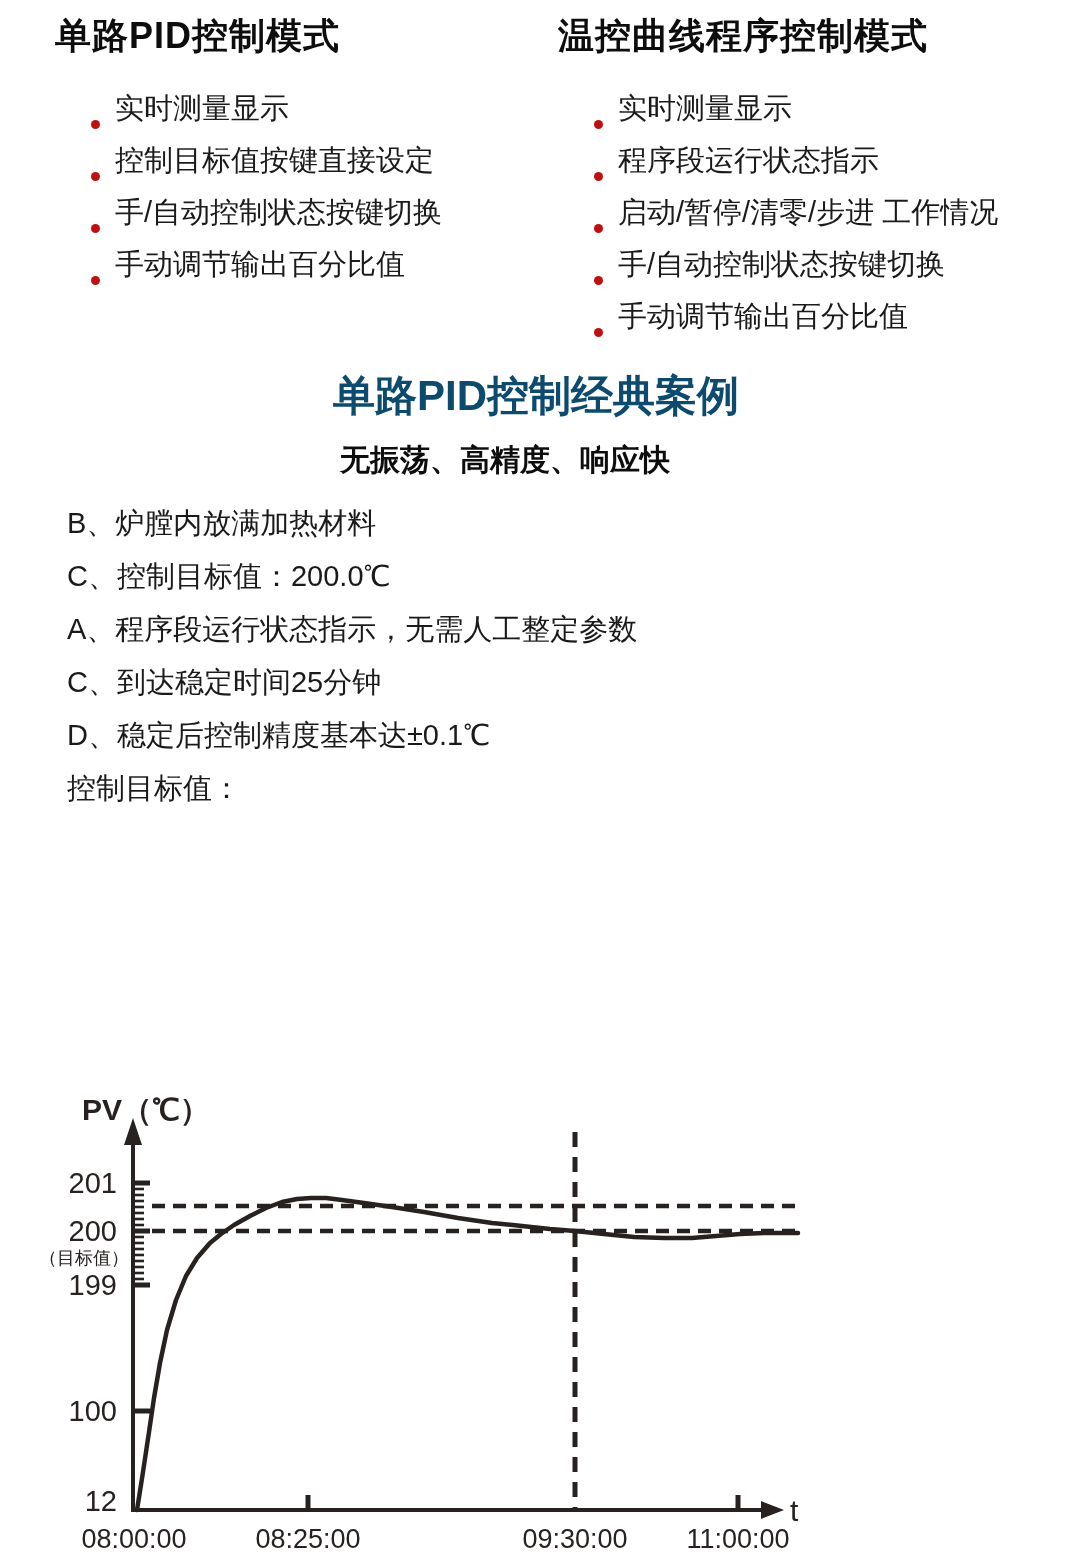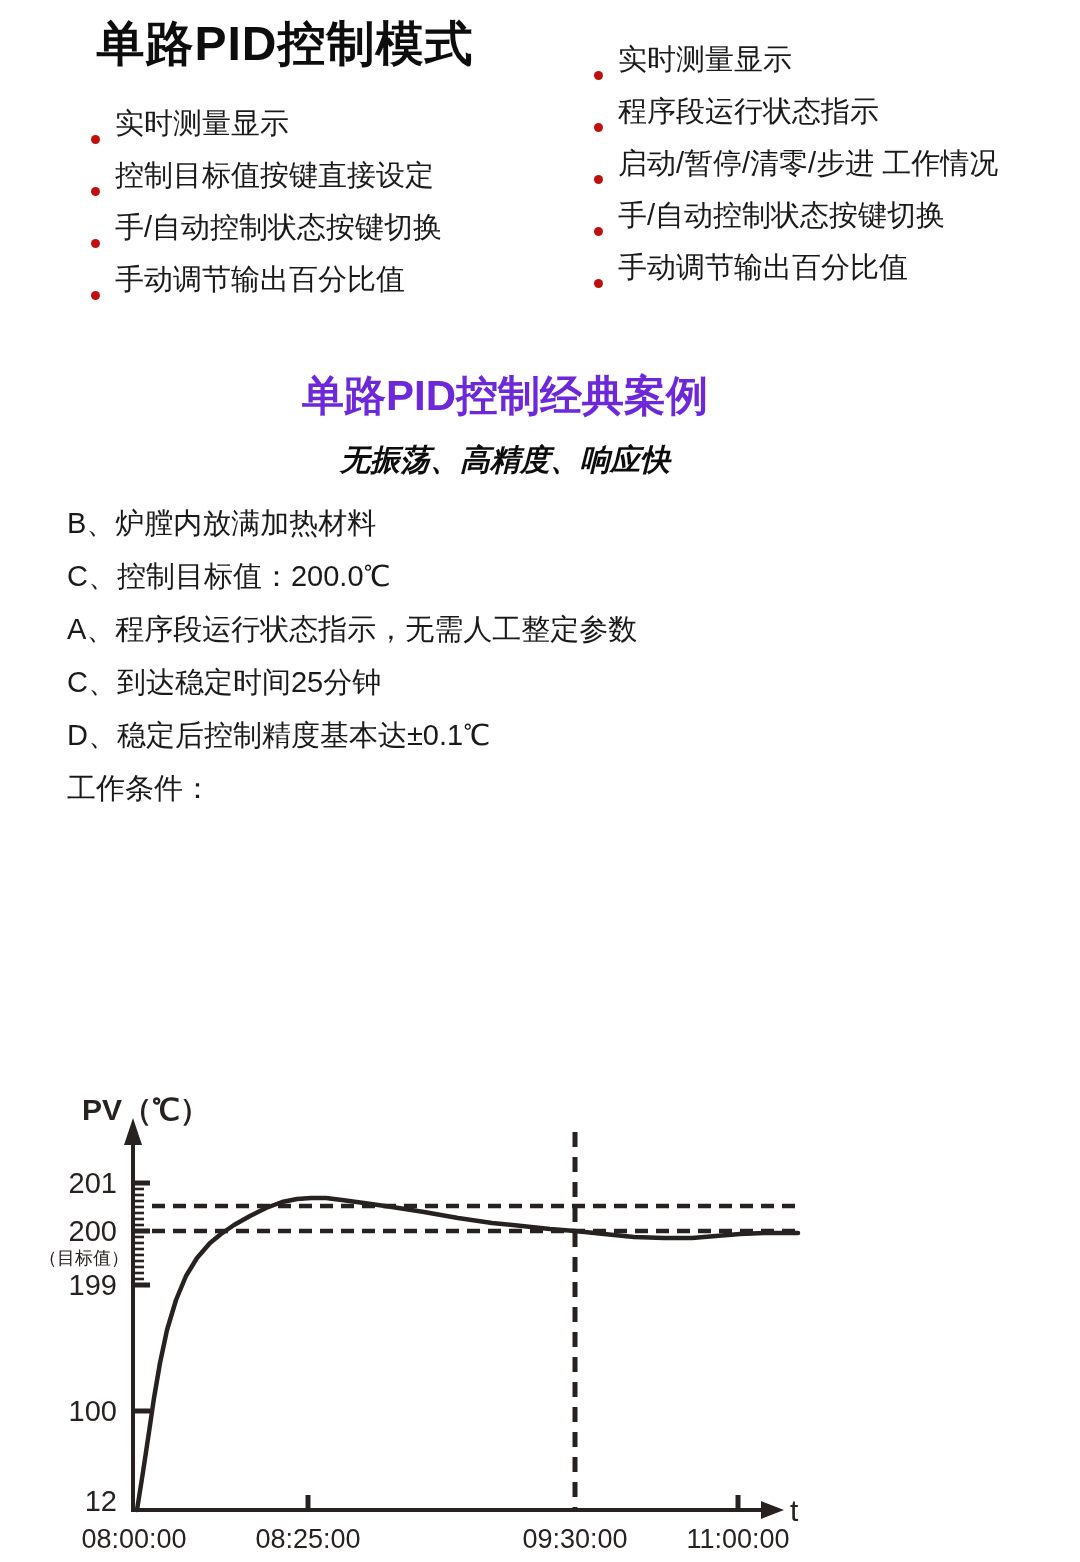--- a/index.html
+++ b/index.html
@@ -3,28 +3,28 @@
 <meta charset="utf-8">
 <style>
   html,body{margin:0;padding:0;}
   body{
     width:1080px;height:1562px;position:relative;background:#ffffff;
     font-family:"Liberation Sans",sans-serif;color:#1a1a1a;overflow:hidden;
   }
   .col{position:absolute;top:12px;}
   .col-left{left:55px;width:460px;}
   .col-right{left:558px;width:490px;}
-  .mode-title{margin:0;font-size:48px;font-weight:700;text-align:center;color:#0d0d0d;letter-spacing:1px;}
+  .mode-title{margin:0;font-size:36px;font-weight:700;text-align:left;color:#0d0d0d;letter-spacing:1px;}
   ul.feat-list{list-style:none;margin:16px 0 0 0;padding:0 0 0 36px;}
   li.feat{display:flex;align-items:flex-end;height:52px;font-size:29px;}
   .dot{width:9px;height:9px;border-radius:50%;background:var(--bullet,#bf1010);margin-right:15px;flex:none;}
   .case-title{position:absolute;top:368px;left:0;width:1010px;margin:0;text-align:center;
-    font-size:42px;font-weight:700;color:#6d28d9;}
+    font-size:42px;font-weight:700;color:#0c4a6e;padding-left:31px;}
   .case-subtitle{position:absolute;top:440px;left:0;width:1010px;margin:0;text-align:center;
-    font-size:30px;font-weight:700;color:#0d0d0d;font-style:italic;}
+    font-size:30px;font-weight:700;color:#0d0d0d;}
   .body-lines{position:absolute;left:67px;top:497px;width:900px;}
   .body-line{height:53px;display:flex;align-items:center;font-size:29px;}
   #chart{position:absolute;left:0;top:1080px;}
 </style>
 </head>
 <body style="background: rgb(255, 255, 255); color: rgb(26, 26, 26);">
 
 <div class="col col-left">
   <h2 class="mode-title">单路PID控制模式</h2>
   <ul class="feat-list">
@@ -45,20 +45,21 @@
       </li>
 
       <li class="feat">
         <span class="dot"></span>
         <span>手动调节输出百分比值</span>
       </li>
     </ul>
 </div>
 
 <div class="col col-right">
+  <h2 class="mode-title">温控曲线程序控制模式</h2>
   <ul class="feat-list">
 
       <li class="feat">
         <span class="dot"></span>
         <span>实时测量显示</span>
       </li>
 
       <li class="feat">
         <span class="dot"></span>
         <span>程序段运行状态指示</span>
@@ -93,21 +94,21 @@
     <div class="body-line">C、控制目标值：200.0℃</div>
 
 
     <div class="body-line">A、程序段运行状态指示，无需人工整定参数</div>
 
 
     <div class="body-line">C、到达稳定时间25分钟</div>
 
     <div class="body-line">D、稳定后控制精度基本达±0.1℃</div>
 
-    <div class="body-line">工作条件：</div>
+    <div class="body-line">控制目标值：</div>
   </div>
 
 <svg id="chart" xmlns="http://www.w3.org/2000/svg" width="860" height="482" viewBox="0 0 860 482">
     <line x1="133" y1="58" x2="133" y2="430" stroke="#272220" stroke-width="4"></line>
     <polygon points="133,38 124,65 142,65" fill="#272220"></polygon>
     <line x1="131" y1="430" x2="766" y2="430" stroke="#272220" stroke-width="4"></line>
     <polygon points="784,430 761,421 761,439" fill="#272220"></polygon>
     <line x1="131" y1="103" x2="150" y2="103" stroke="#272220" stroke-width="5"></line>
     <text x="117" y="113" font-size="29" text-anchor="end" font-family="&quot;Liberation Sans&quot;, sans-serif" fill="#272220">201</text>
     <line x1="131" y1="151" x2="150" y2="151" stroke="#272220" stroke-width="5"></line>

